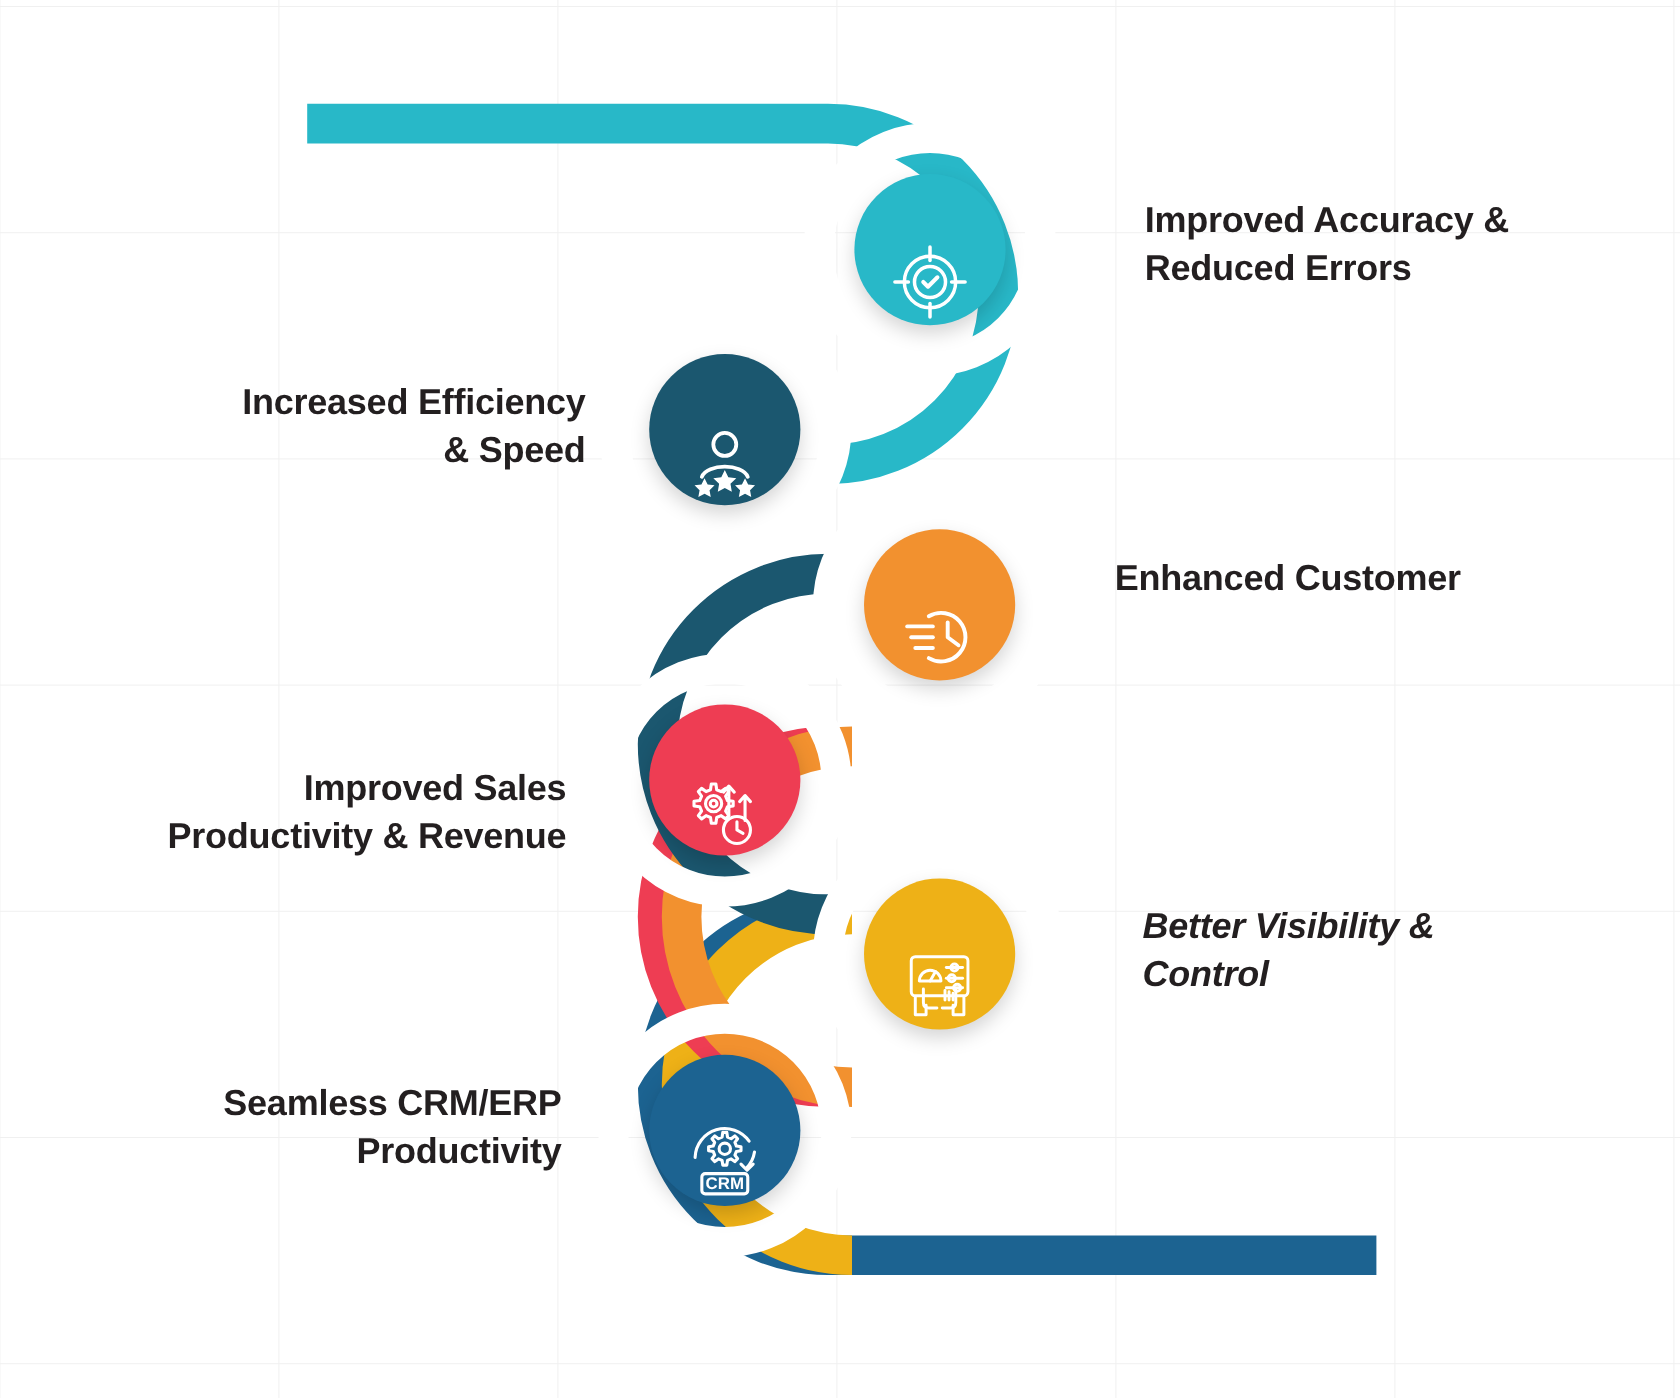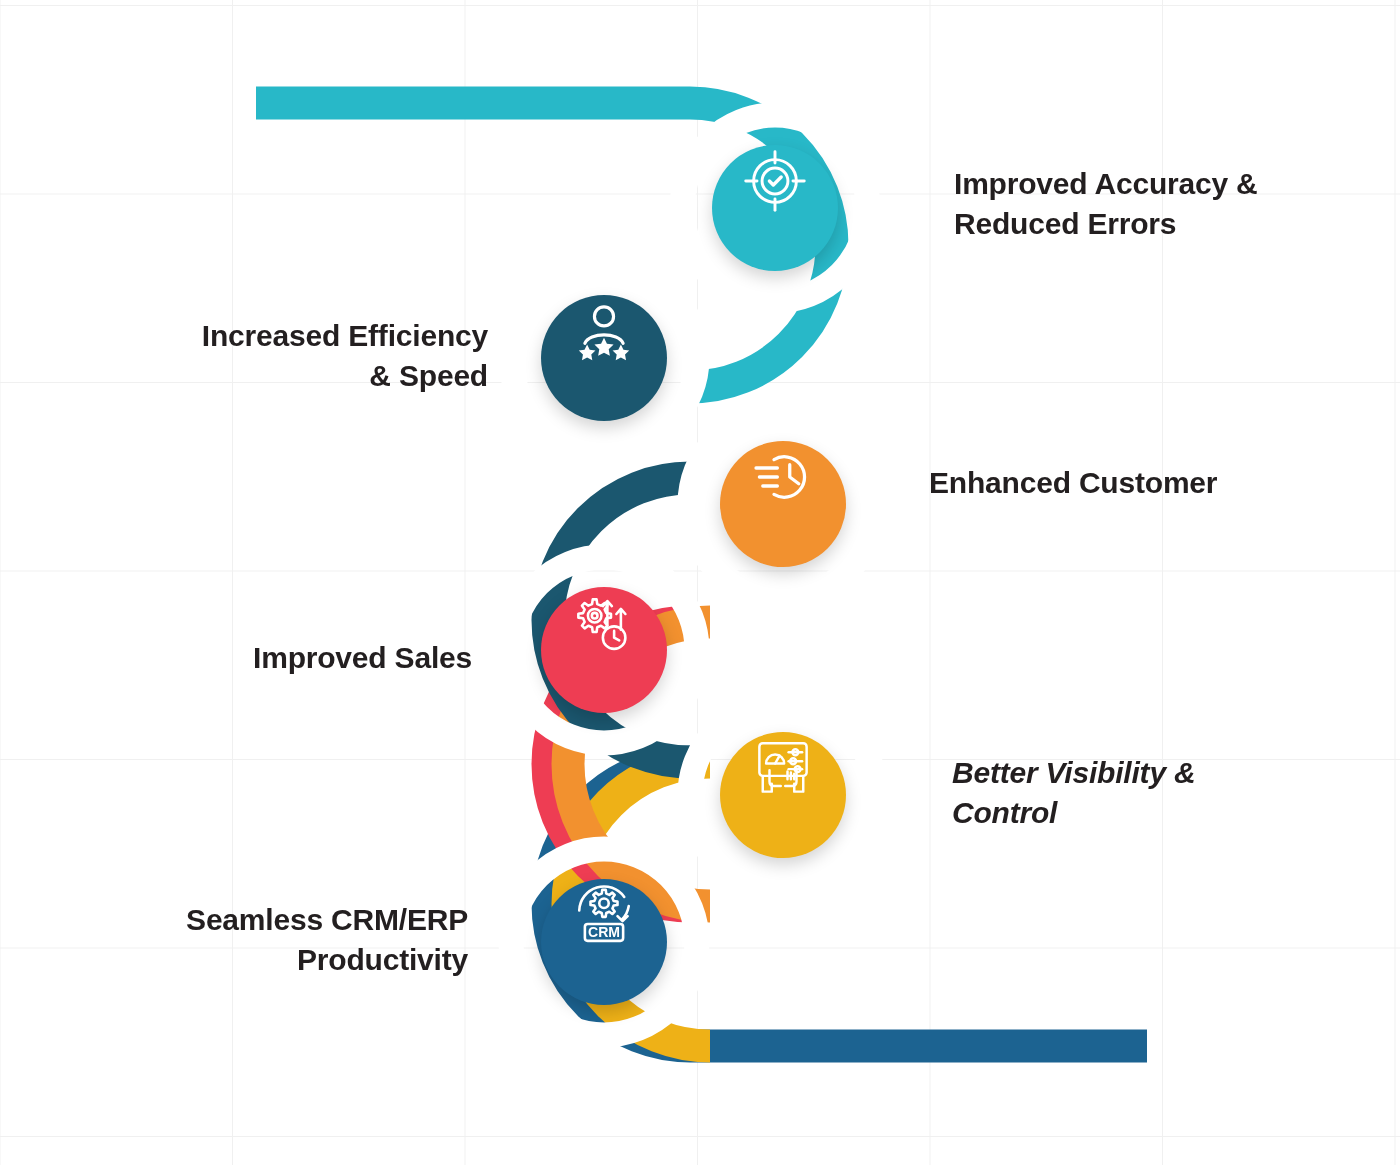--- a/index.html
+++ b/index.html
@@ -26,21 +26,21 @@
     left: 0; top: 0;
     width: 1400px; height: 1165px;
   }
 
   
   .disc {
     position: absolute;
     width: 126px; height: 126px;
     border-radius: 50%;
     display: flex;
-    align-items: flex-start;
+    align-items: flex-end;
     justify-content: center;
     box-shadow: 0 7px 16px rgba(0,0,0,0.17);
   }
   .disc svg { width: 72px; height: 72px; display:block; }
 
   
   .label {
     position: absolute;
     font-weight: 700;
     font-size: 30px;
@@ -203,20 +203,21 @@
     <div>Increased Efficiency</div>
     <div>&amp; Speed</div>
   </div>
 
   <div class="label right" style="left:929px; top:463px; width:380px;">
     <div>Enhanced Customer</div>
   </div>
 
   <div class="label left" style="left:92px; top:610px; width:380px;margin-top:28px;">
     <div>Improved Sales</div>
+    <div>Productivity &amp; Revenue</div>
   </div>
 
   <div class="label right" style="left:952px; top:753px; width:380px;font-style:italic;">
     <div>Better Visibility &amp;</div>
     <div>Control</div>
   </div>
 
   <div class="label left" style="left:88px; top:900px; width:380px;">
     <div>Seamless CRM/ERP</div>
     <div>Productivity</div>

